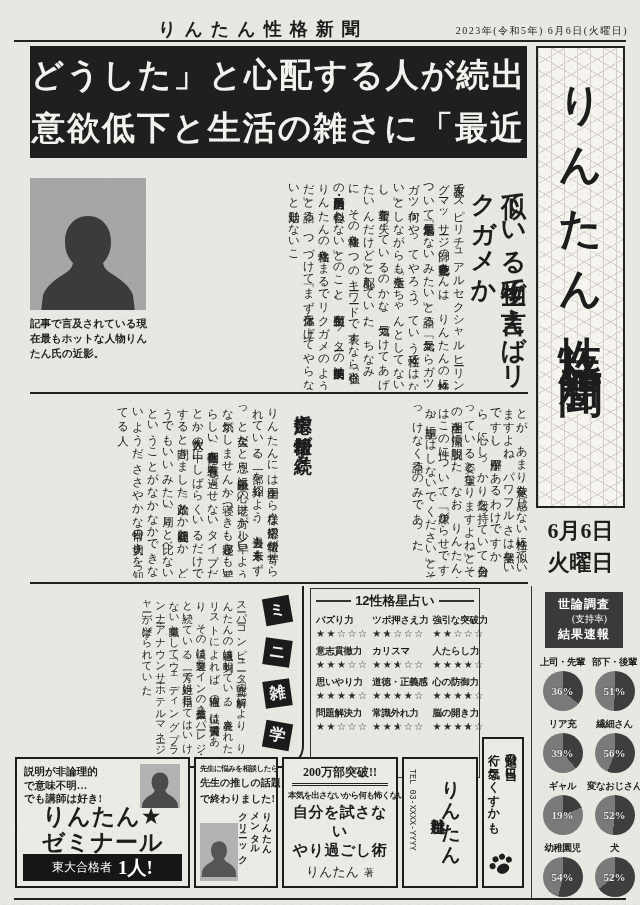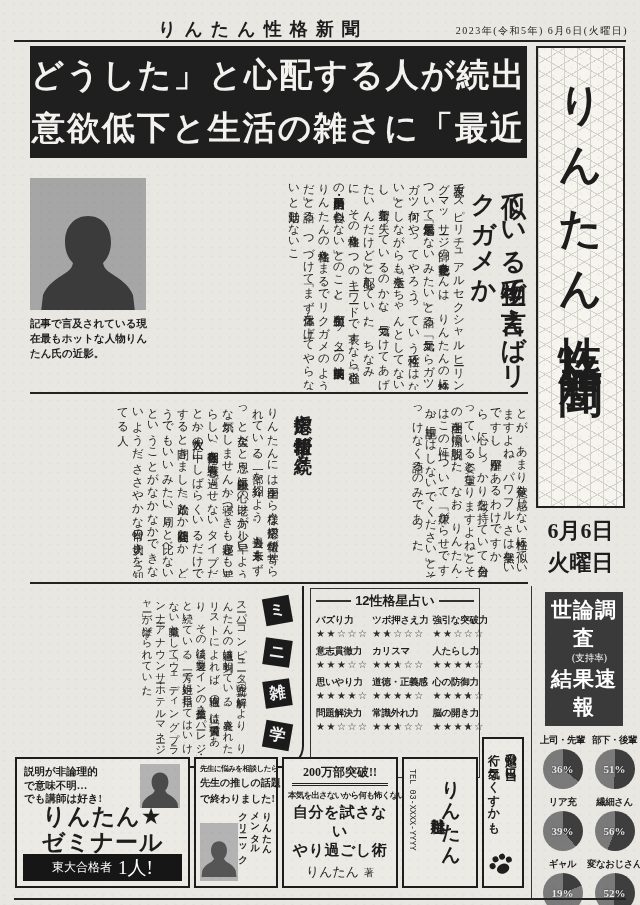--- a/index.html
+++ b/index.html
@@ -53,39 +53,39 @@
   .trivia{left:32px;top:586px;width:272px;height:182px;border-right:2.5px solid #1e1e1e;
           border-bottom:2.5px solid #1e1e1e;border-bottom-right-radius:22px;box-sizing:border-box;}
   .trivia-body{left:4px;top:8px;width:212px;height:162px;font-size:10.5px;line-height:13.5px;}
   .diamonds{position:absolute;right:5px;top:4px;height:166px;width:40px;display:flex;flex-direction:column;
             justify-content:space-around;align-items:center;}
   .dia{width:27px;height:27px;background:#1b1b1b;color:#f2f2f2;display:flex;align-items:center;justify-content:center;
        font-size:16px;font-weight:700;}
   
   .poll{left:531px;top:586px;width:97px;height:312px;border-left:1.5px solid #333;box-sizing:border-box;padding-left:8px;}
   .poll-head{width:78px;margin:6px auto 8px;background:#3a3a3a;color:#fff;text-align:center;padding:4px 0 5px;}
-  .poll-head .t1,.poll-head .t3{font-size:21px;font-weight:700;letter-spacing:1px;font-family:Liberation Serif, serif;}
+  .poll-head .t1,.poll-head .t3{font-size:12px;font-weight:700;letter-spacing:1px;font-family:Liberation Serif, serif;}
   .poll-head .t2{font-size:9.5px;margin-left:11px;}
   .pgrid{display:grid;grid-template-columns:repeat(2,1fr);column-gap:2px;row-gap:7px;justify-items:center;}
   .pcell{text-align:center;}
   .plabel{font-size:9.5px;font-weight:700;white-space:nowrap;letter-spacing:-.5px;}
   .pie{width:40px;height:40px;border-radius:50%;margin:2px auto 0;display:flex;align-items:center;justify-content:center;}
   .pct{font-size:11px;font-weight:700;color:#e8e8e8;text-shadow:0 0 2px rgba(0,0,0,.6);}
   
   .ad{border:2px solid #1d1d1d;box-sizing:border-box;background:#eceae4;}
   .ad1{left:15px;top:757px;width:175px;height:131px;}
   .bubble{position:absolute;left:7px;top:6px;font-size:10.5px;font-weight:700;line-height:13.5px;}
   .adphoto{position:absolute;background:#b3b3b3;overflow:hidden;}
   .adphoto svg{position:absolute;bottom:-2px;left:0;width:100%;}
   .zemi-name{position:absolute;left:0;top:44px;width:100%;text-align:center;font-weight:800;font-size:23px;
              line-height:26px;letter-spacing:1px;}
   .zemi-badge{position:absolute;left:6px;right:6px;bottom:5px;height:27px;background:#161616;color:#fff;
               display:flex;align-items:center;justify-content:center;gap:6px;}
   .zemi-badge .bl{font-size:12px;}
-  .zemi-badge .bv{font-size:19px;font-weight:400;}
+  .zemi-badge .bv{font-size:19px;font-weight:700;}
   .ad2{left:194px;top:757px;width:84px;height:131px;padding:5px 4px;}
   .cl1{font-size:7.5px;font-weight:700;letter-spacing:-.5px;white-space:nowrap;}
   .cl2{font-size:10px;font-weight:700;margin-top:2px;white-space:nowrap;}
   .clinic-name{position:absolute;right:3px;top:46px;height:80px;font-size:9.5px;line-height:12px;font-weight:600;
                writing-mode:vertical-rl;white-space:pre-line;}
   .ad3{left:282px;top:757px;width:116px;height:131px;padding:5px 4px;text-align:center;}
   .book-banner{font-size:12px;font-weight:700;border-bottom:3px double #222;padding-bottom:2px;margin:0 4px;}
   .book-tag{font-size:8.5px;font-weight:700;letter-spacing:-.8px;white-space:nowrap;margin-top:4px;}
   .book-title{font-size:15px;font-weight:800;line-height:19px;letter-spacing:.5px;}
   .book-author{margin-top:4px;font-size:13px;}

